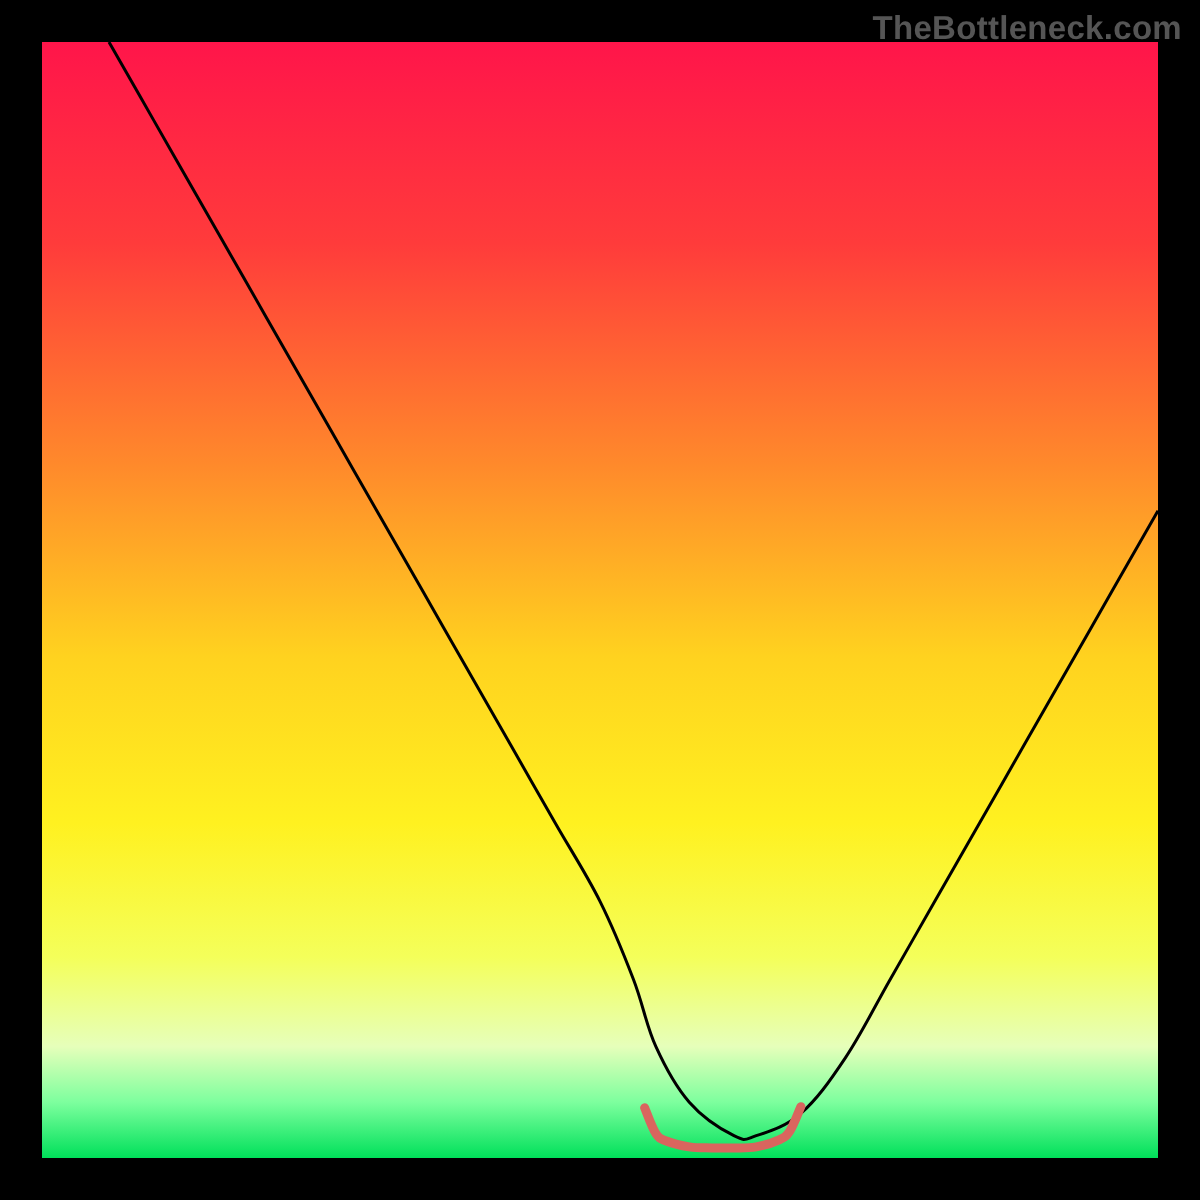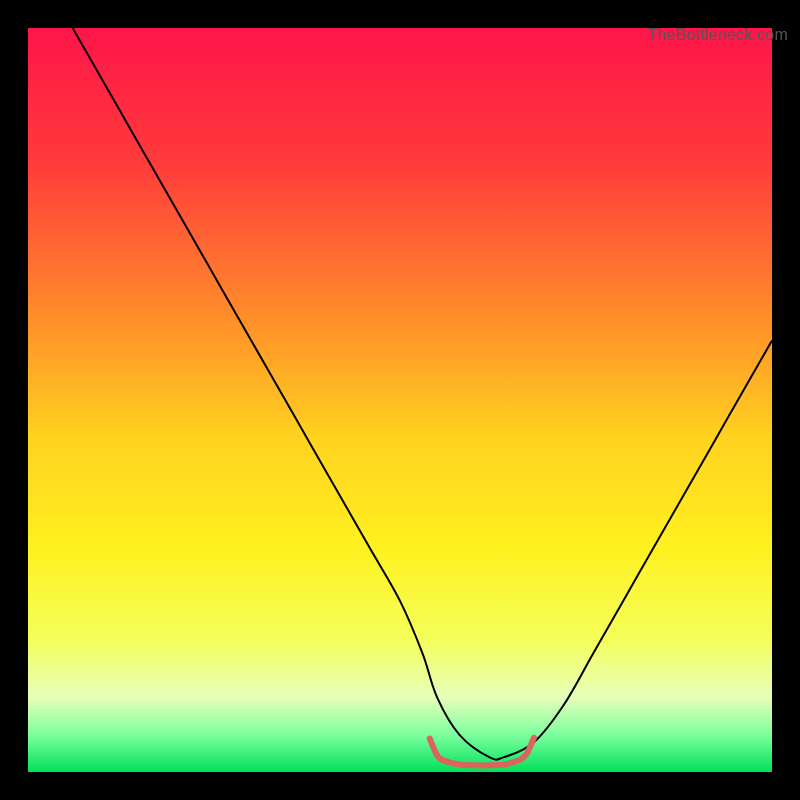--- a/index.html
+++ b/index.html
@@ -15,26 +15,25 @@
     position: relative;
     width: 800px;
     height: 800px;
     background: #000;
   }
   .watermark {
     position: absolute;
     top: 6px;
     right: 12px;
     color: #555;
-    font-size: 16px;
-    font-weight: 400;
+    font-size: 22px;
+    font-weight: 700;
     letter-spacing: 0.2px;
     z-index: 5;
     user-select: none;
-    margin-top: 20px;
   }
   svg.plot {
     position: absolute;
     left: 28px;
     top: 28px;
     width: 744px;
     height: 744px;
     display: block;
   }
 </style>

